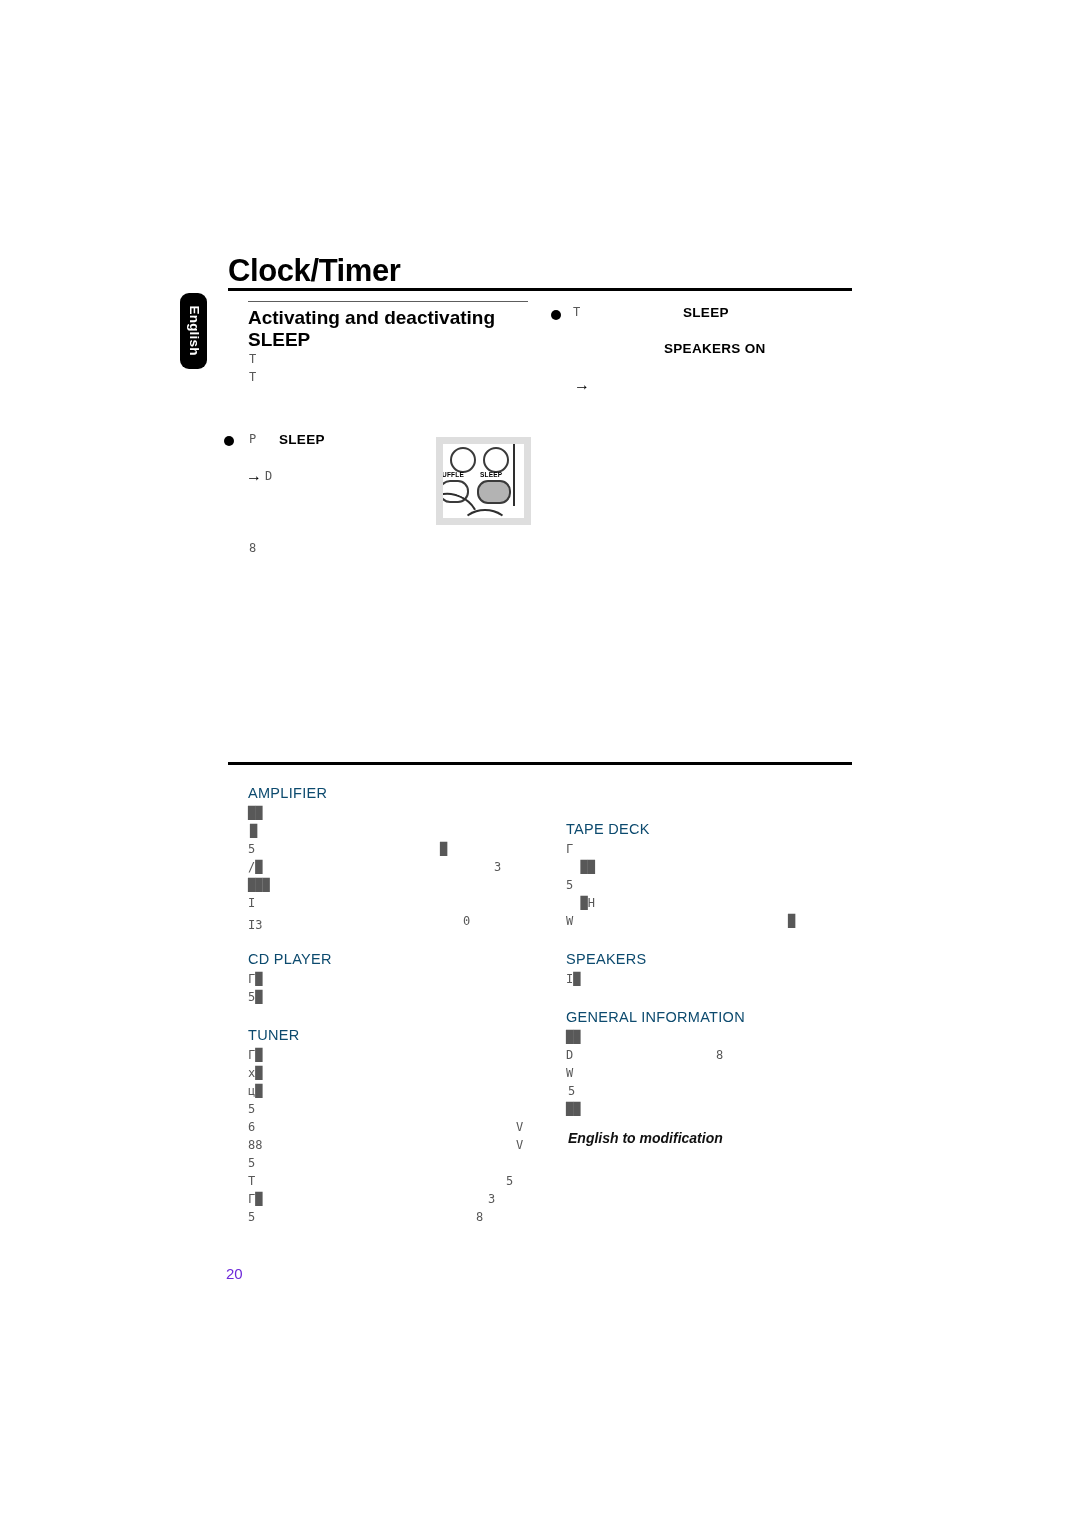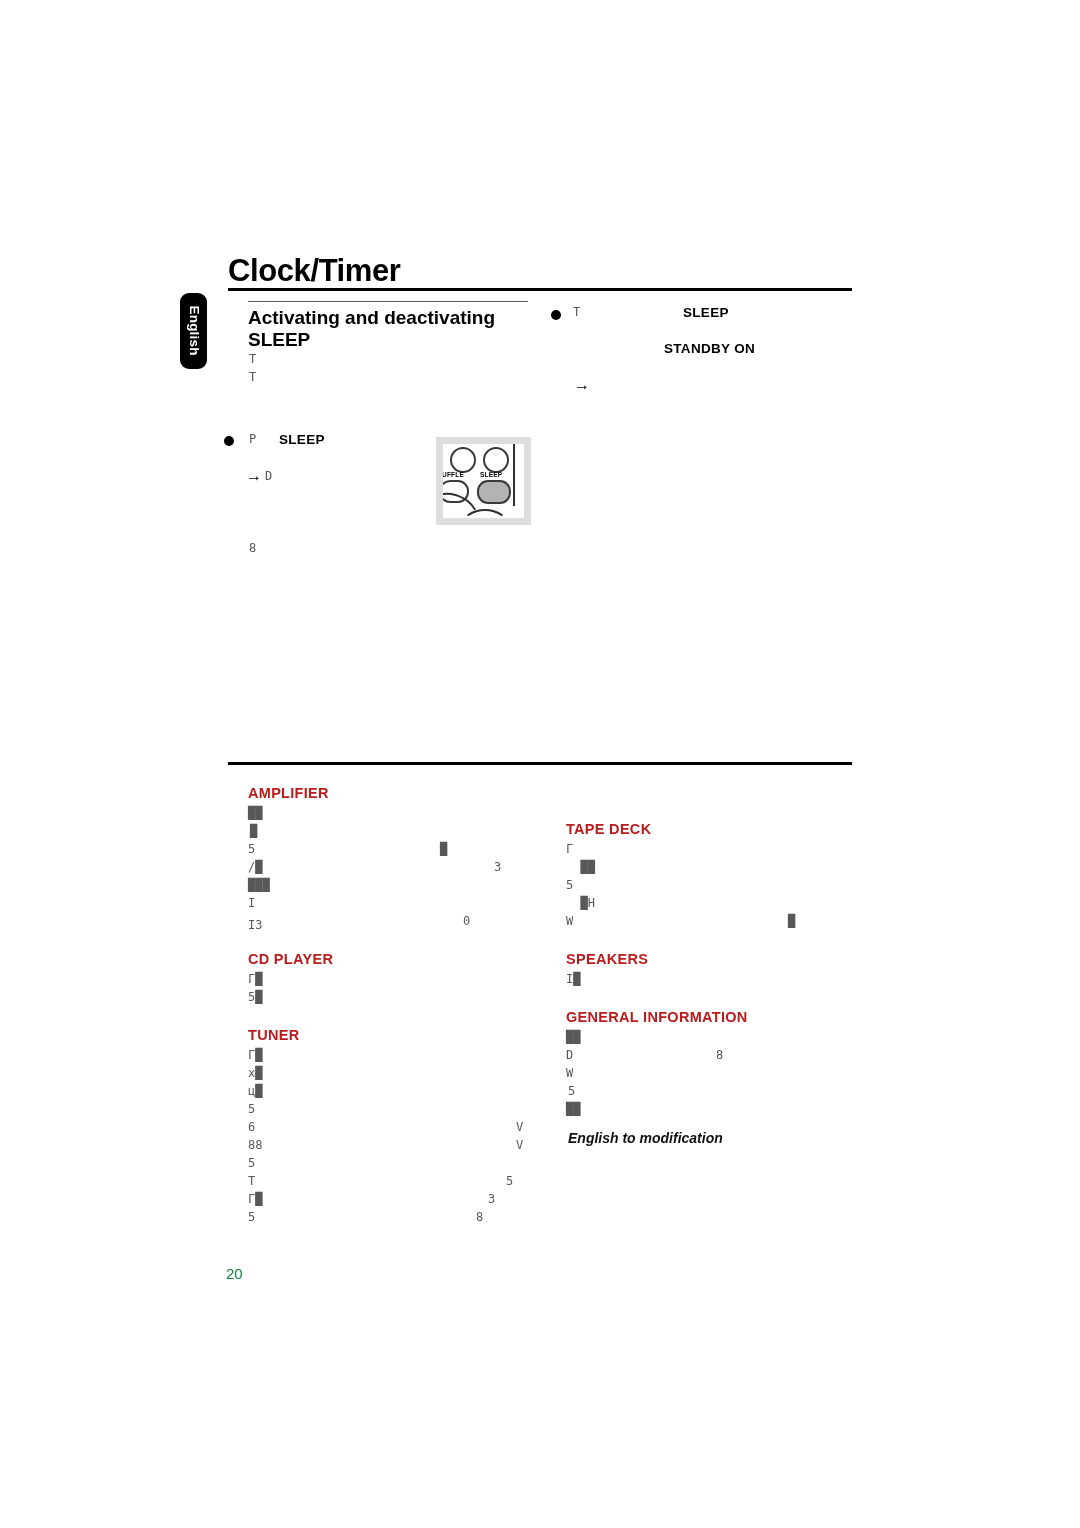--- a/index.html
+++ b/index.html
@@ -69,23 +69,23 @@
 
   
   .sec-head {
     font-size: 19px;
     font-weight: bold;
     line-height: 1.15;
     color: #000;
   }
   .spec-head {
     font-size: 14.5px;
-    font-weight: bold;
+    font-weight: normal;
     letter-spacing: 0.3px;
-    color: #b91c1c;
+    color: #0c4a6e;
     white-space: nowrap;
   }
   .inline-bold {
     font-size: 13.5px;
     font-weight: bold;
     letter-spacing: 0.3px;
     white-space: nowrap;
   }
 
   
@@ -151,21 +151,21 @@
     position: absolute;
     border: 2px solid #2e2e2e;
     border-radius: 50%;
     border-color: #2e2e2e transparent transparent transparent;
     background: transparent;
   }
 
   
   .page-num {
     font-size: 15px;
-    color: #15803d;
+    color: #6d28d9;
   }
   .subject {
     font-size: 14px;
     font-weight: bold;
     font-style: italic;
     color: #111;
     white-space: nowrap;
   }
 </style>
 </head>
@@ -196,21 +196,21 @@
   <div class="abs inline-bold" style="left:279px; top:432px;">SLEEP</div>
 
   <div class="abs arrow" style="left:246px; top:468px;">→</div>
   <div class="abs frag" style="left:265px; top:470px;">D</div>
 
   <div class="abs frag" style="left:249px; top:542px;">8</div>
 
   <div class="abs bullet" style="left:551px; top:310px;"></div>
   <div class="abs frag" style="left:573px; top:306px;">T</div>
   <div class="abs inline-bold" style="left:683px; top:305px;">SLEEP</div>
-  <div class="abs inline-bold" style="left:664px; top:341px;">STANDBY ON</div>
+  <div class="abs inline-bold" style="left:664px; top:341px;">SPEAKERS ON</div>
   <div class="abs arrow" style="left:574px; top:377px;">→</div>
 
   <div class="abs remote-fig" style="left:436px; top:437px;">
 
     <div class="r-circle" style="left:7px; top:3px; width:22px; height:22px;"></div>
     <div class="r-circle" style="left:40px; top:3px; width:22px; height:22px;"></div>
 
     <div class="r-label" style="left:-1px; top:27px;">UFFLE</div>
     <div class="r-label" style="left:37px; top:27px;">SLEEP</div>
 

